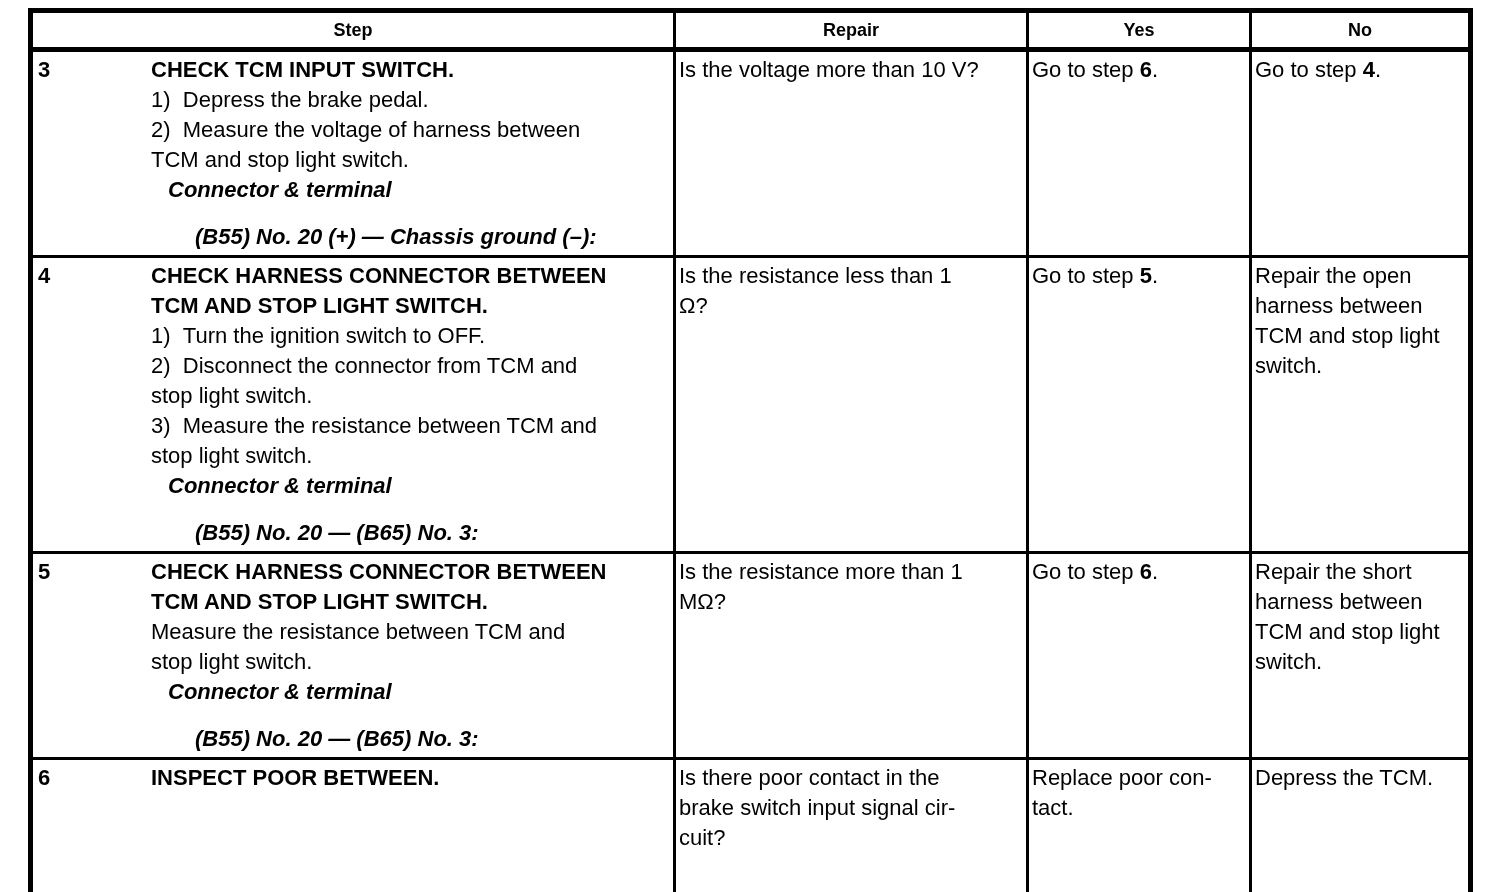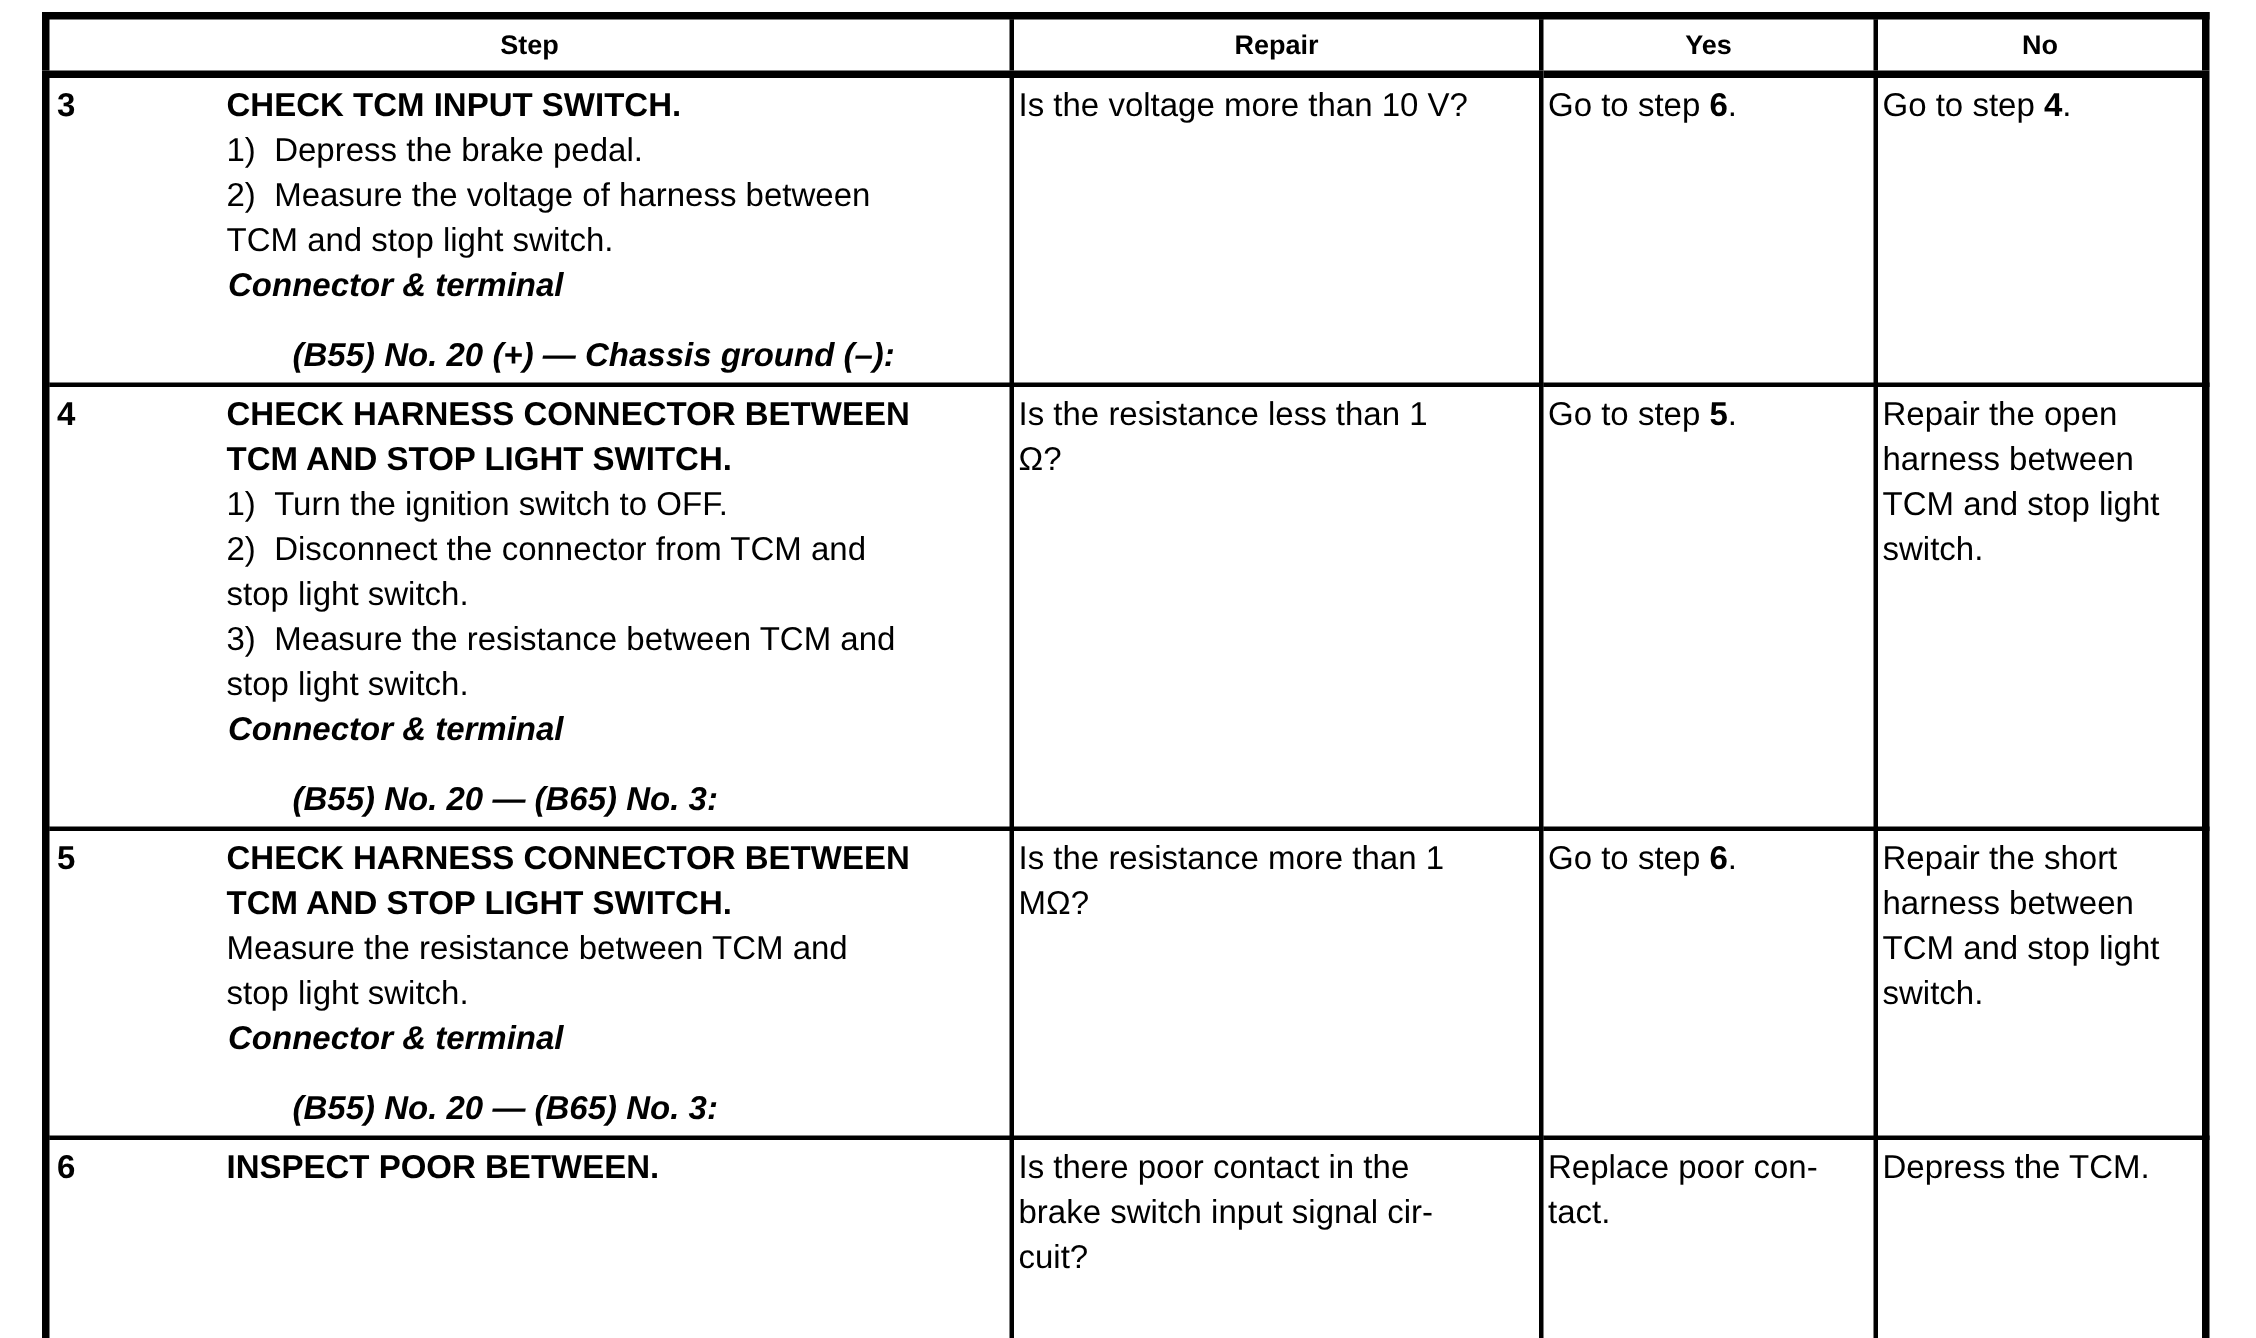--- a/index.html
+++ b/index.html
@@ -58,21 +58,21 @@
     box-sizing: border-box;
     padding-left: 5px;
     font-weight: bold;
   }
   .step-content { flex: 1 1 auto; min-width: 0; }
   .pre { white-space: pre-line; }
   .step-title { font-weight: bold; white-space: pre-line; }
   .conn-label {
     font-weight: bold;
     font-style: italic;
-    margin-left: 1px;
+    margin-left: 17px;
   }
   .conn-value {
     font-weight: bold;
     font-style: italic;
     margin-left: 44px;
     margin-top: 17px;
   }
   .b { font-weight: bold; }
 </style>
 </head>

